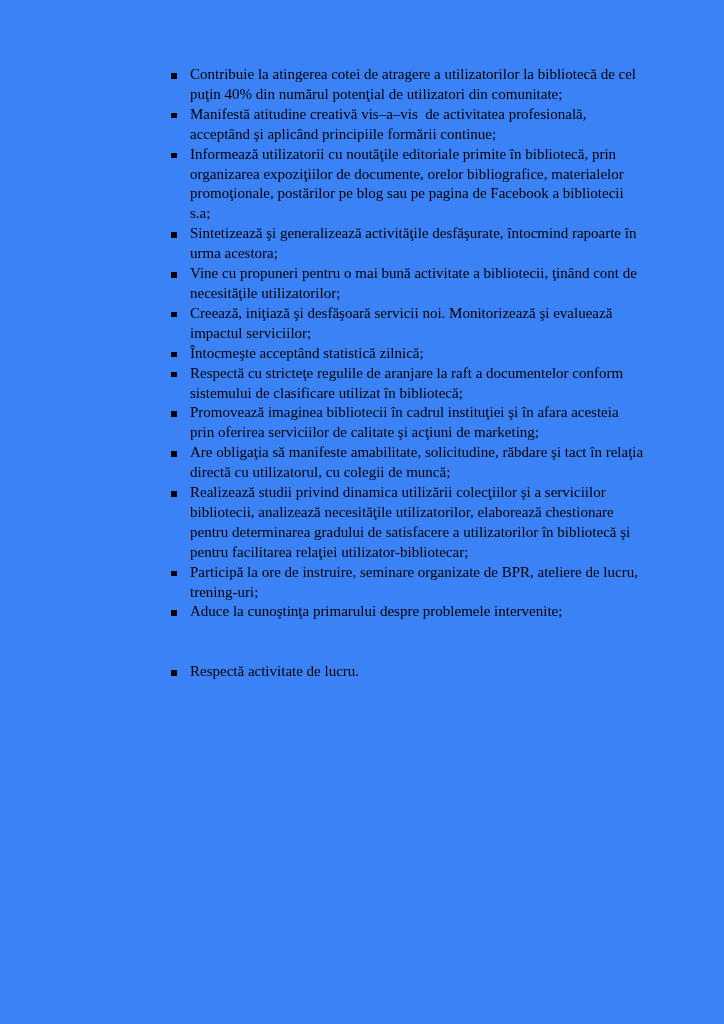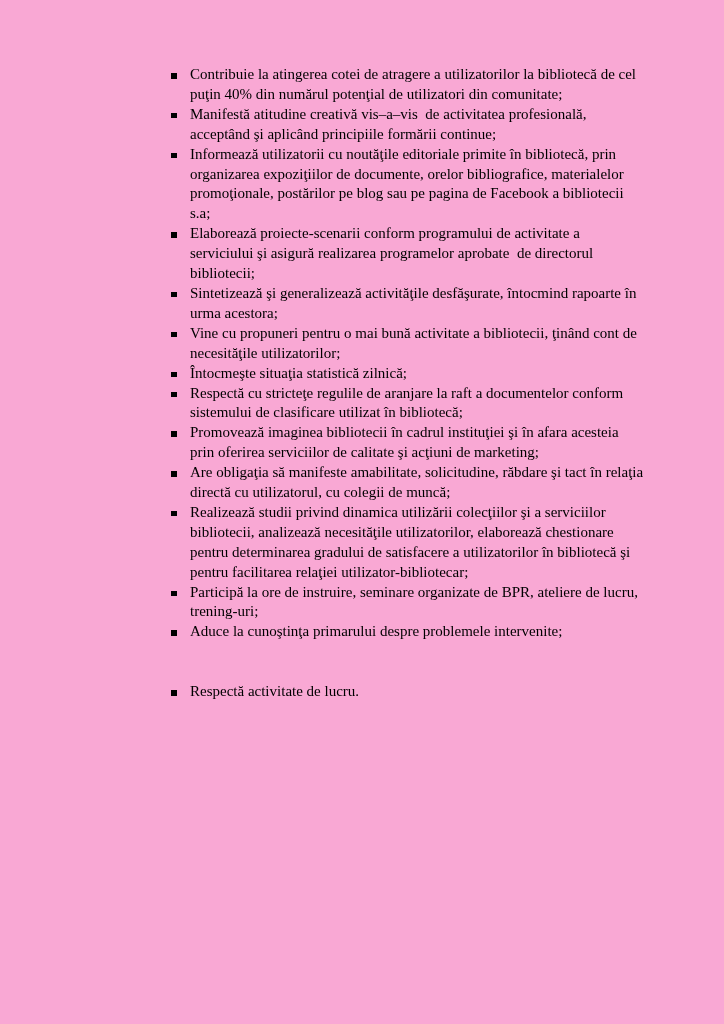--- a/index.html
+++ b/index.html
@@ -5,21 +5,21 @@
 <style>
   html, body {
     margin: 0;
     padding: 0;
     background: #ffffff;
   }
   .page {
     position: relative;
     width: 724px;
     height: 1024px;
-    background: #f9a8d4;
+    background: #3b82f6;
     color: #000000;
     font-family: "Liberation Serif", "DejaVu Serif", serif;
     overflow: hidden;
   }
   .bullet-list {
     position: absolute;
     left: 170px;
     top: 65px;
     width: 476px;
     margin: 0;
@@ -49,24 +49,24 @@
 </style>
 </head>
 <body>
 
 <div class="page">
   <ul class="bullet-list">
     <li class="bullet-item"><span class="bullet"></span><span>Contribuie la atingerea cotei de atragere a utilizatorilor la bibliotecă de cel puţin 40% din numărul potenţial de utilizatori din comunitate;</span></li>
     <li class="bullet-item"><span class="bullet"></span><span>Manifestă atitudine creativă vis–a–vis  de activitatea profesională, acceptând şi aplicând principiile formării continue;</span></li>
     <li class="bullet-item"><span class="bullet"></span><span>Informează utilizatorii cu noutăţile editoriale primite în bibliotecă, prin organizarea expoziţiilor de documente, orelor bibliografice, materialelor promoţionale, postărilor pe blog sau pe pagina de Facebook a bibliotecii s.a;</span></li>
     <li class="bullet-item"><span class="bullet"></span></li>
-    <li class="bullet-item"><span class="bullet"></span><span>Elaborează proiecte-scenarii conform programului de activitate a serviciului şi asigură realizarea programelor aprobate  de directorul bibliotecii;</span></li>
     <li class="bullet-item"><span class="bullet"></span><span>Sintetizează şi generalizează activităţile desfăşurate, întocmind rapoarte în urma acestora;</span></li>
     <li class="bullet-item"><span class="bullet"></span><span>Vine cu propuneri pentru o mai bună activitate a bibliotecii, ţinând cont de necesităţile utilizatorilor;</span></li>
-    <li class="bullet-item"><span class="bullet"></span><span>Întocmeşte situaţia statistică zilnică;</span></li>
+    <li class="bullet-item"><span class="bullet"></span><span>Creează, iniţiază şi desfăşoară servicii noi. Monitorizează şi evaluează impactul serviciilor;</span></li>
+    <li class="bullet-item"><span class="bullet"></span><span>Întocmeşte acceptând statistică zilnică;</span></li>
     <li class="bullet-item"><span class="bullet"></span><span>Respectă cu stricteţe regulile de aranjare la raft a documentelor conform sistemului de clasificare utilizat în bibliotecă;</span></li>
     <li class="bullet-item"><span class="bullet"></span><span>Promovează imaginea bibliotecii în cadrul instituţiei şi în afara acesteia prin oferirea serviciilor de calitate şi acţiuni de marketing;</span></li>
     <li class="bullet-item"><span class="bullet"></span><span>Are obligaţia să manifeste amabilitate, solicitudine, răbdare şi tact în relaţia directă cu utilizatorul, cu colegii de muncă;</span></li>
     <li class="bullet-item"><span class="bullet"></span><span>Realizează studii privind dinamica utilizării colecţiilor şi a serviciilor bibliotecii, analizează necesităţile utilizatorilor, elaborează chestionare pentru determinarea gradului de satisfacere a utilizatorilor în bibliotecă şi pentru facilitarea relaţiei utilizator-bibliotecar;</span></li>
     <li class="bullet-item"><span class="bullet"></span><span>Participă la ore de instruire, seminare organizate de BPR, ateliere de lucru, trening-uri;</span></li>
     <li class="bullet-item"><span class="bullet"></span><span>Aduce la cunoştinţa primarului despre problemele intervenite;</span></li>
     <li class="bullet-item after-gap"><span class="bullet"></span><span>Respectă activitate de lucru.</span></li>
   </ul>
 </div>
 

